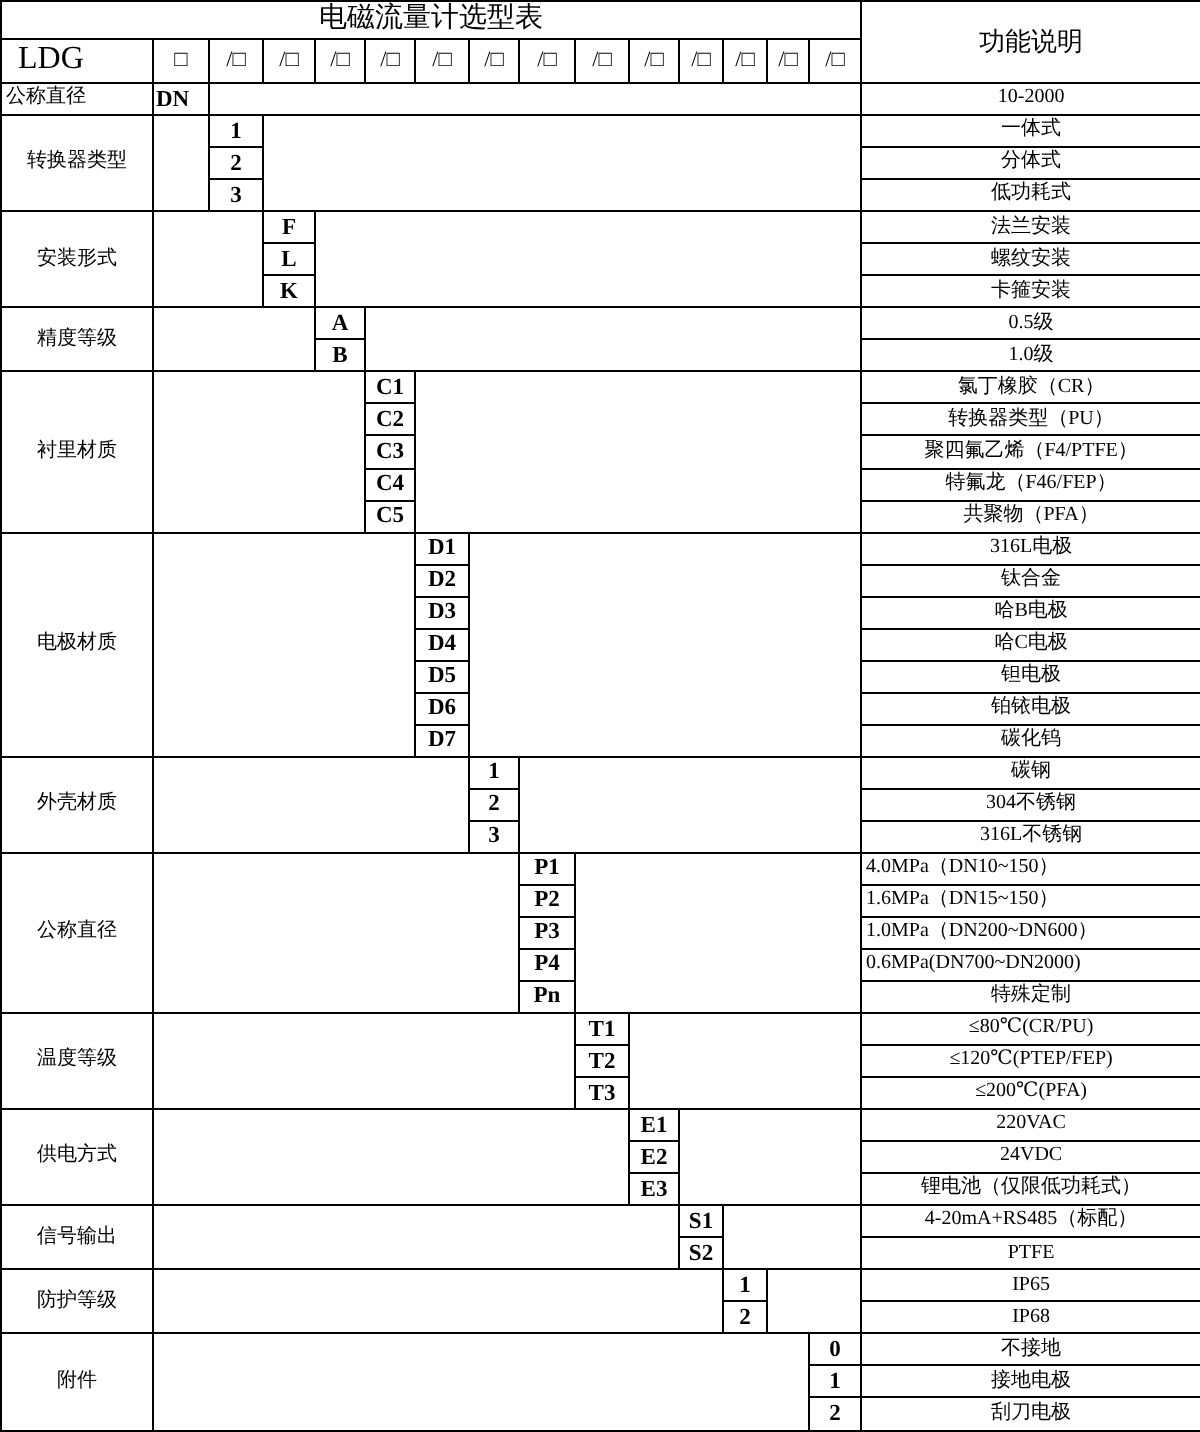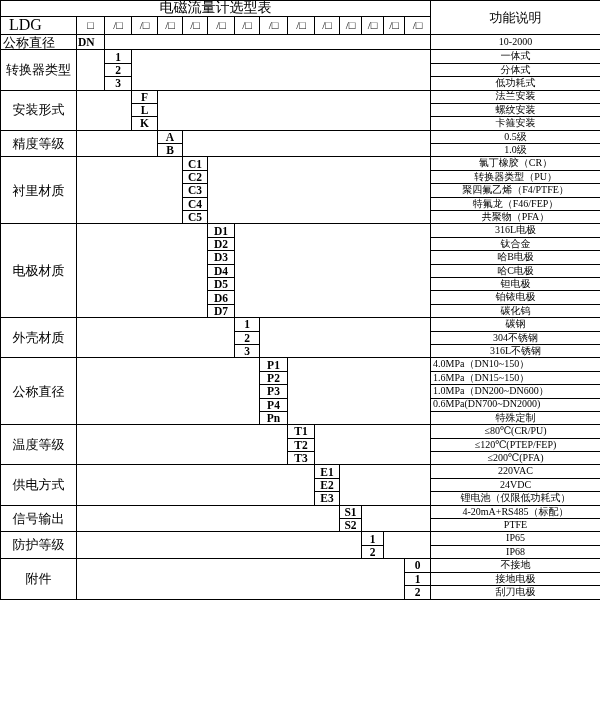--- a/index.html
+++ b/index.html
@@ -1,42 +1,42 @@
 <!DOCTYPE html>
 <html><head>
 <meta charset="utf-8">
 <style>
   html, body { margin: 0; padding: 0; background: #ffffff; }
   body { width: 600px; height: 716px; overflow: hidden; }
   table#selection-table {
     border-collapse: collapse;
     table-layout: fixed;
     width: 600px;
-    height: 600px;
+    height: 716px;
     font-family: "Liberation Serif", "DejaVu Serif", serif;
     color: #000000;
     background: #ffffff;
   }
   #selection-table td {
     padding: 0;
     overflow: hidden;
     white-space: nowrap;
     line-height: 1.05;
     vertical-align: middle;
   }
   #selection-table td.b { border: 1px solid #000000; }
   #selection-table td.blank {
     border-top: 1px solid #000000;
     border-bottom: 1px solid #000000;
   }
   .title  { text-align: center; font-size: 14px; font-weight: normal; }
   .fn     { text-align: center; font-size: 13px; }
   .model  { text-align: left; font-size: 16px; padding-left: 8px !important; }
   .slot   { text-align: center; font-size: 11px; }
-  .label  { text-align: center; font-size: 13px; }
+  .label  { text-align: center; font-size: 10px; }
   .label.left { text-align: left; padding-left: 2px !important; }
   .code   { text-align: center; font-size: 11.5px; font-weight: bold; }
   .code.left { text-align: left; padding-left: 1px !important; }
   .desc   { text-align: center; font-size: 10px; }
   .desc.left { text-align: left; padding-left: 2px !important; }
 </style>
 </head>
 <body>
 
 <table id="selection-table">

